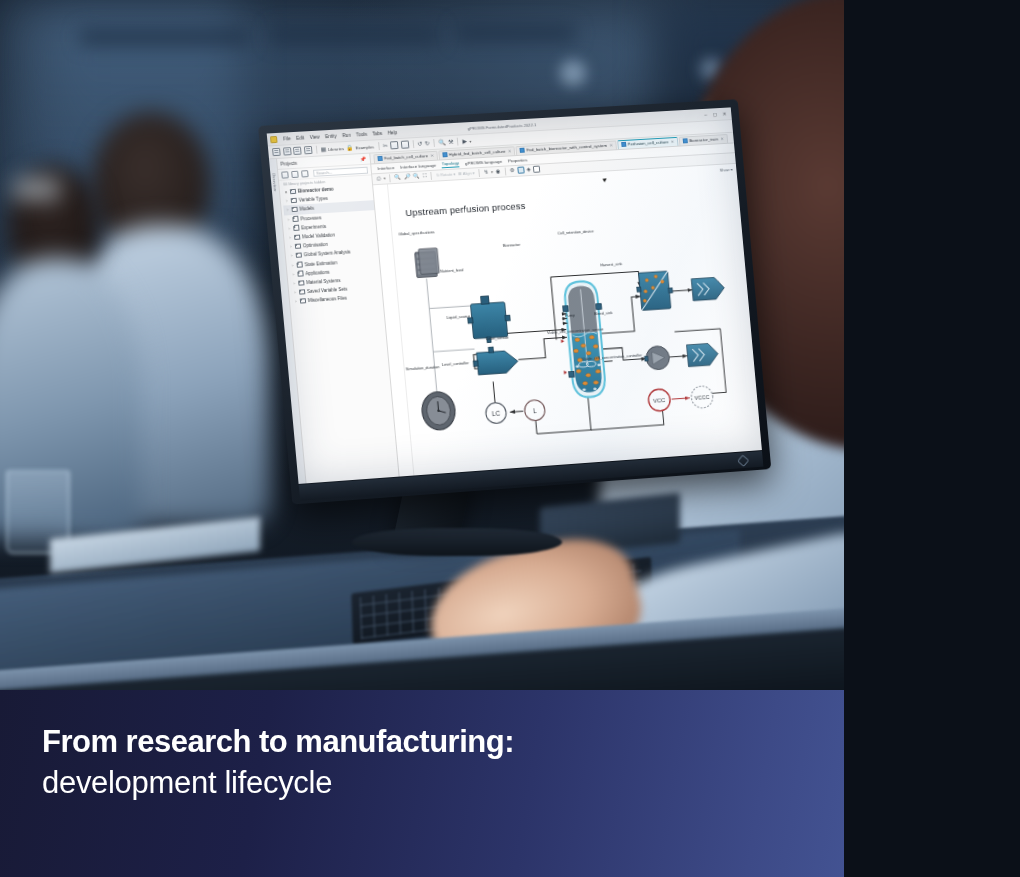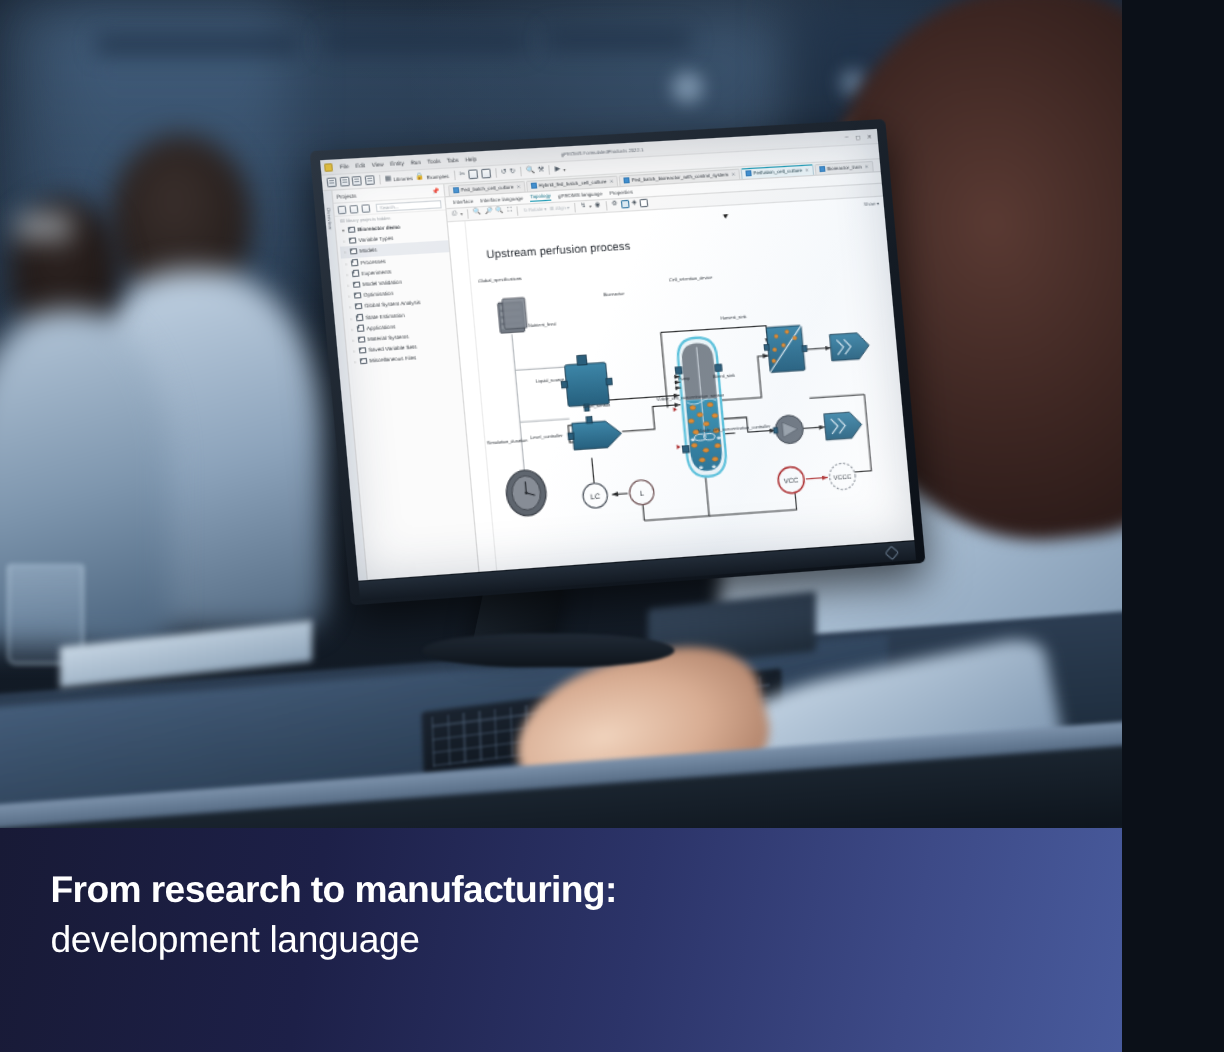--- a/index.html
+++ b/index.html
@@ -1,19 +1,19 @@
 <!DOCTYPE html>
 <html><head>
 <meta charset="utf-8">
 <style>
   * { margin:0; padding:0; box-sizing:border-box; }
   html,body { width:1020px; height:877px; overflow:hidden; background:#0b1018;
     font-family:"Liberation Sans", sans-serif; }
 
-  #stage { position:relative; width:935px; height:877px; overflow:hidden; }
+  #stage { position:relative; width:844px; height:877px; overflow:hidden; }
 
   
   #photo { position:absolute; left:0; top:0; width:1020px; height:690px; overflow:hidden;
     background:#0e1824; }
 
   
   .bg-base{position:absolute;inset:0;
     background:
       radial-gradient(ellipse 420px 300px at 62% 8%, rgba(120,160,200,.22), transparent 70%),
       radial-gradient(ellipse 500px 420px at 12% 30%, rgba(90,130,175,.22), transparent 72%),
@@ -690,18 +690,18 @@
       </div>
 
       <div class="cursor" style="left:345px;top:72px;"></div>
     </div>
   </div>
 
   <div id="banner">
     <div class="inner">
       <div class="bn-1">From research to manufacturing:</div>
       <div class="bn-2">
-        <span>development language</span>
+        <span>development lifecycle</span>
       </div>
     </div>
   </div>
 
 </div>
 
 </body></html>

